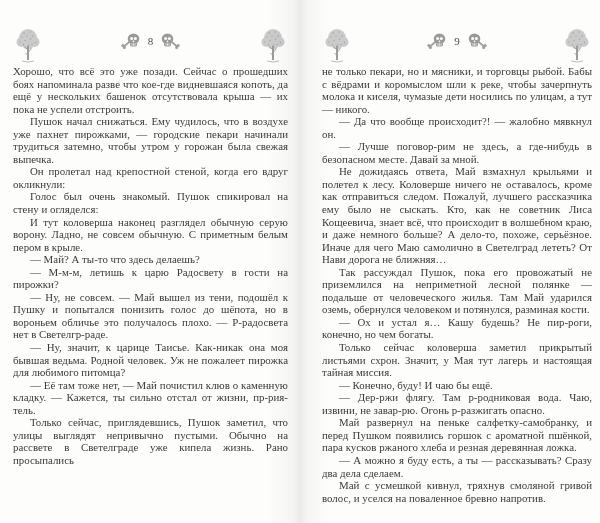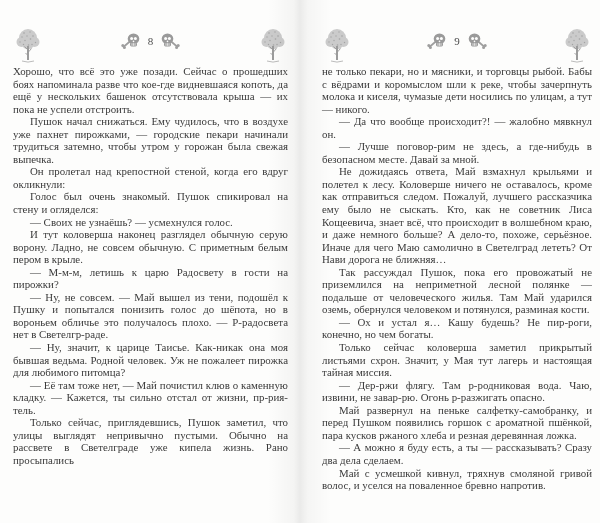--- a/index.html
+++ b/index.html
@@ -114,22 +114,22 @@
         <svg width="28" height="38" viewBox="0 0 28 38">
             <use href="#tree-def"></use>
           </svg>
       </span>
     </div>
     <div class="page-body">
         <p class="para noindent">Хорошо, что всё это уже позади. Сейчас о прошедших боях напоминала разве что кое-где видневшаяся копоть, да ещё у нескольких башенок отсутствовала крыша — их пока не успели отстроить.</p>
         <p class="para">Пушок начал снижаться. Ему чудилось, что в воздухе уже пахнет пирожками, — городские пекари начинали трудиться затемно, чтобы утром у горожан была свежая выпечка.</p>
         <p class="para">Он пролетал над крепостной стеной, когда его вдруг окликнули:</p>
         <p class="para">Голос был очень знакомый. Пушок спикировал на стену и огляделся:</p>
-        <p class="para">— Своих не узнаёшь? — усмехнулся голос.</p>
         <p class="para">И тут коловерша наконец разглядел обычную серую ворону. Ладно, не совсем обычную. С приметным белым пером в крыле.</p>
+        <p class="para">— Май? А ты-то что здесь делаешь?</p>
         <p class="para">— М-м-м, летишь к царю Радосвету в гости на пирожки?</p>
         <p class="para">— Ну, не совсем. — Май вышел из тени, подошёл к Пушку и попытался понизить голос до шёпота, но в вороньем обличье это получалось плохо. — Р-радосвета нет в Светелгр-раде.</p>
         <p class="para">— Ну, значит, к царице Таисье. Как-никак она моя бывшая ведьма. Родной человек. Уж не пожалеет пирожка для любимого питомца?</p>
         <p class="para">— Её там тоже нет, — Май почистил клюв о каменную кладку. — Кажется, ты сильно отстал от жизни, пр-рия-тель.</p>
         <p class="para">Только сейчас, приглядевшись, Пушок заметил, что улицы выглядят непривычно пустыми. Обычно на рассвете в Светелграде уже кипела жизнь. Рано просыпались</p>
       </div>
   </div>
 
   <div class="page right">
     <div class="page-header">
@@ -158,20 +158,21 @@
       </span>
     </div>
     <div class="page-body">
         <p class="para noindent">не только пекари, но и мясники, и торговцы рыбой. Бабы с вёдрами и коромыслом шли к реке, чтобы зачерпнуть молока и киселя, чумазые дети носились по улицам, а тут — никого.</p>
         <p class="para">— Да что вообще происходит?! — жалобно мявкнул он.</p>
         <p class="para">— Лучше поговор-рим не здесь, а где-нибудь в безопасном месте. Давай за мной.</p>
         <p class="para">Не дожидаясь ответа, Май взмахнул крыльями и полетел к лесу. Коловерше ничего не оставалось, кроме как отправиться следом. Пожалуй, лучшего рассказчика ему было не сыскать. Кто, как не советник Лиса Кощеевича, знает всё, что происходит в волшебном краю, и даже немного больше? А дело-то, похоже, серьёзное. Иначе для чего Маю самолично в Светелград лететь? От Нави дорога не ближняя…</p>
         <p class="para">Так рассуждал Пушок, пока его провожатый не приземлился на неприметной лесной полянке — подальше от человеческого жилья. Там Май ударился оземь, обернулся человеком и потянулся, разминая кости.</p>
         <p class="para">— Ох и устал я… Кашу будешь? Не пир-роги, конечно, но чем богаты.</p>
         <p class="para">Только сейчас коловерша заметил прикрытый листьями схрон. Значит, у Мая тут лагерь и настоящая тайная миссия.</p>
+        <p class="para">— Конечно, буду! И чаю бы ещё.</p>
         <p class="para">— Дер-ржи флягу. Там р-родниковая вода. Чаю, извини, не завар-рю. Огонь р-разжигать опасно.</p>
         <p class="para">Май развернул на пеньке салфетку-самобранку, и перед Пушком появились горшок с ароматной пшёнкой, пара кусков ржаного хлеба и резная деревянная ложка.</p>
         <p class="para">— А можно я буду есть, а ты — рассказывать? Сразу два дела сделаем.</p>
         <p class="para">Май с усмешкой кивнул, тряхнув смоляной гривой волос, и уселся на поваленное бревно напротив.</p>
       </div>
   </div>
 
   <div class="gutter"></div>
 </div>
 

